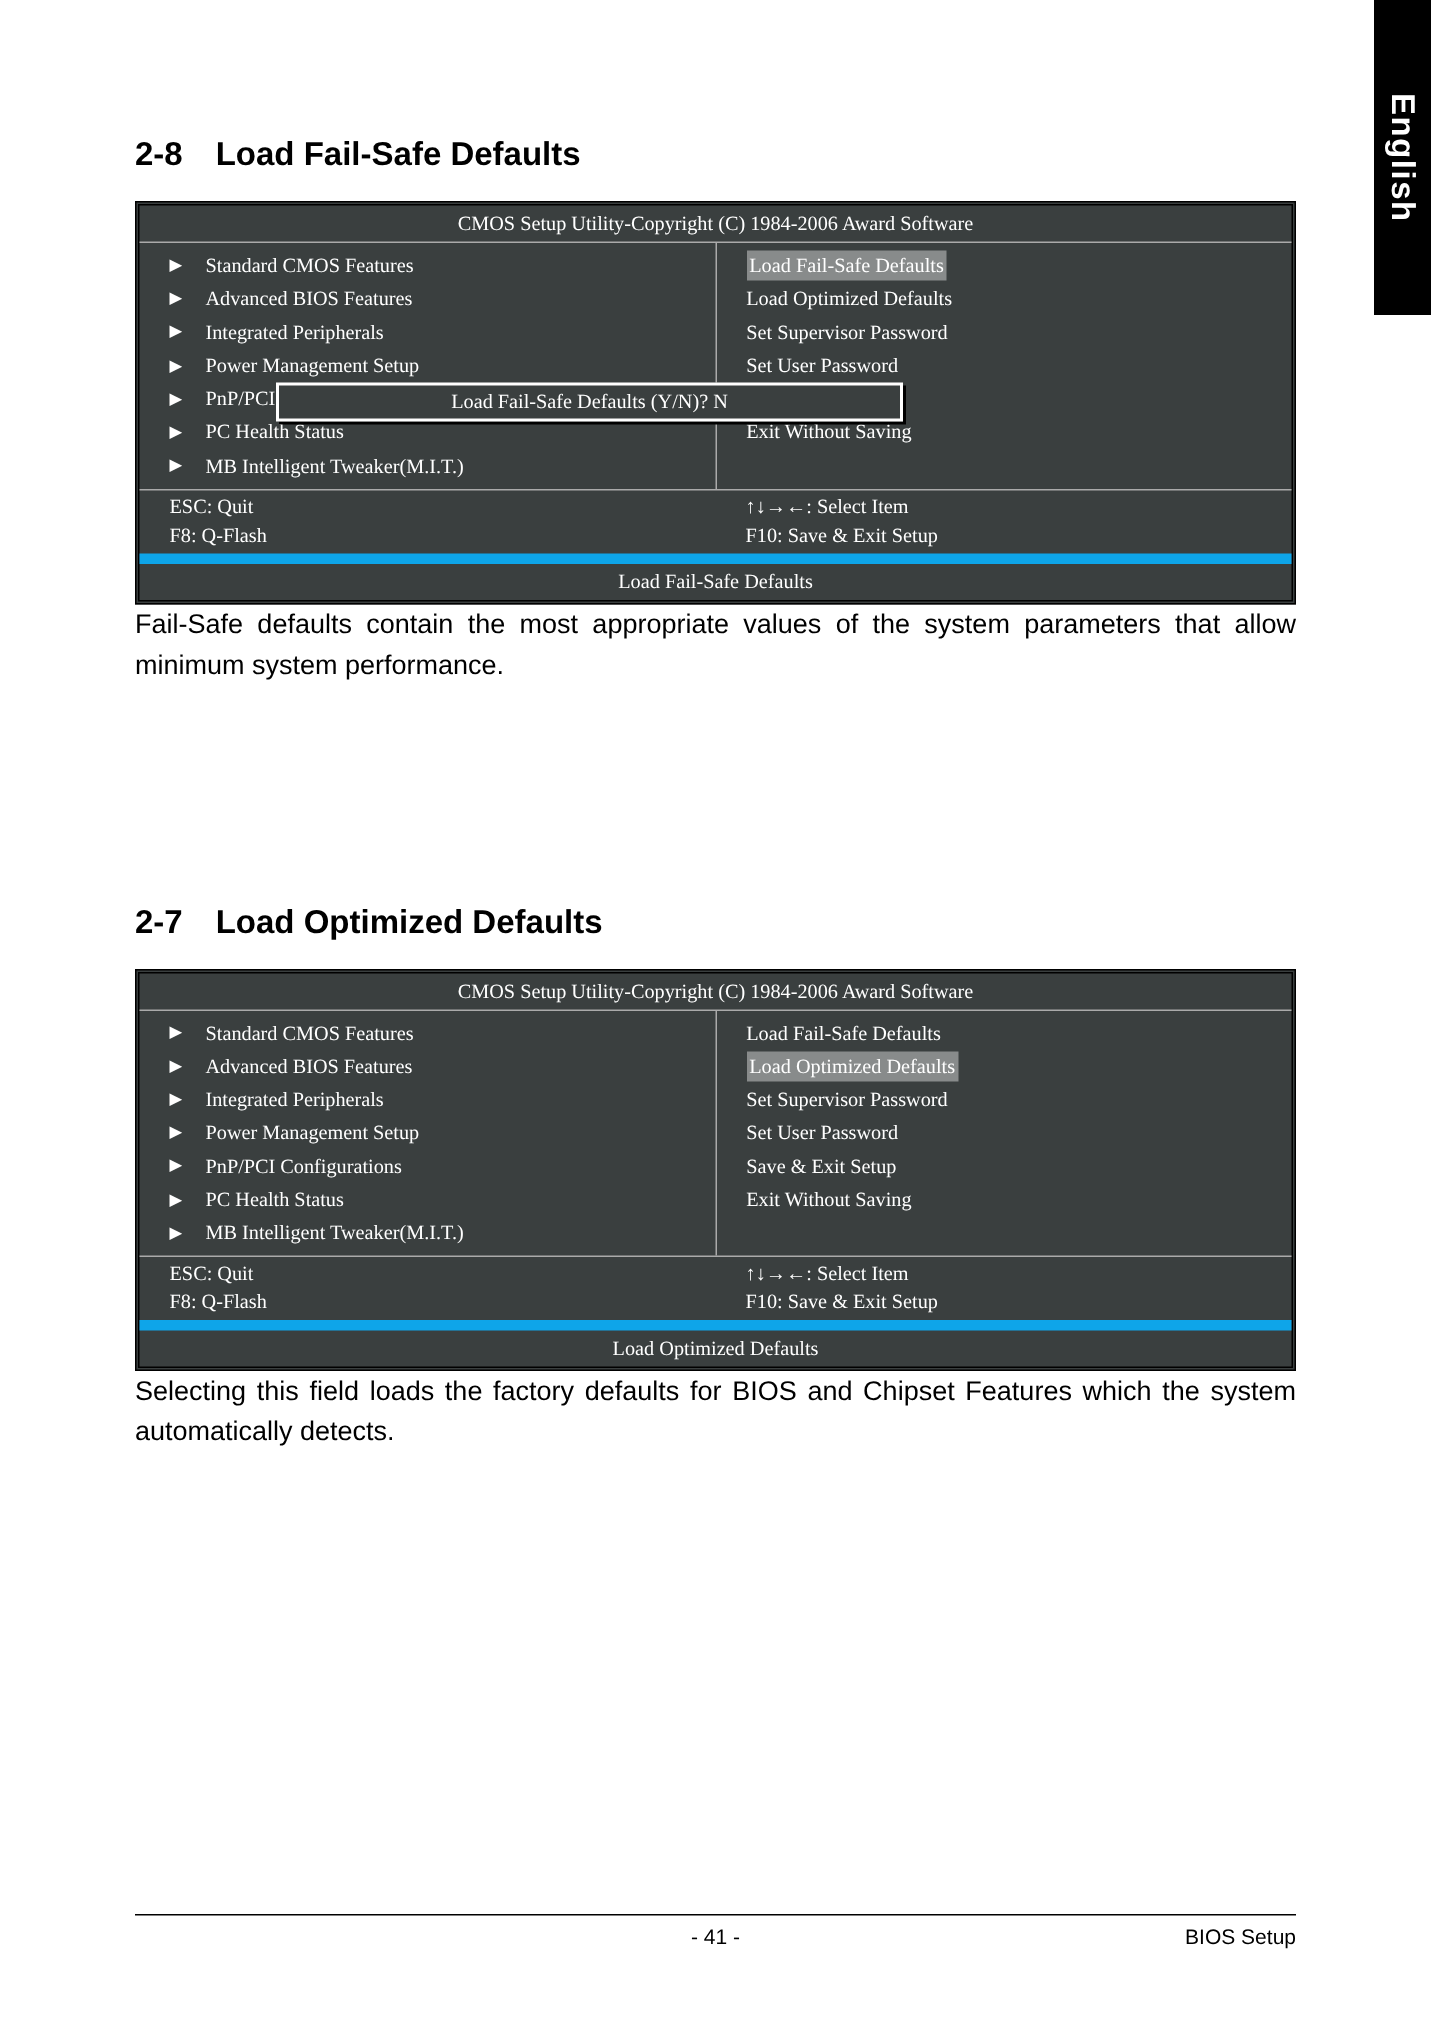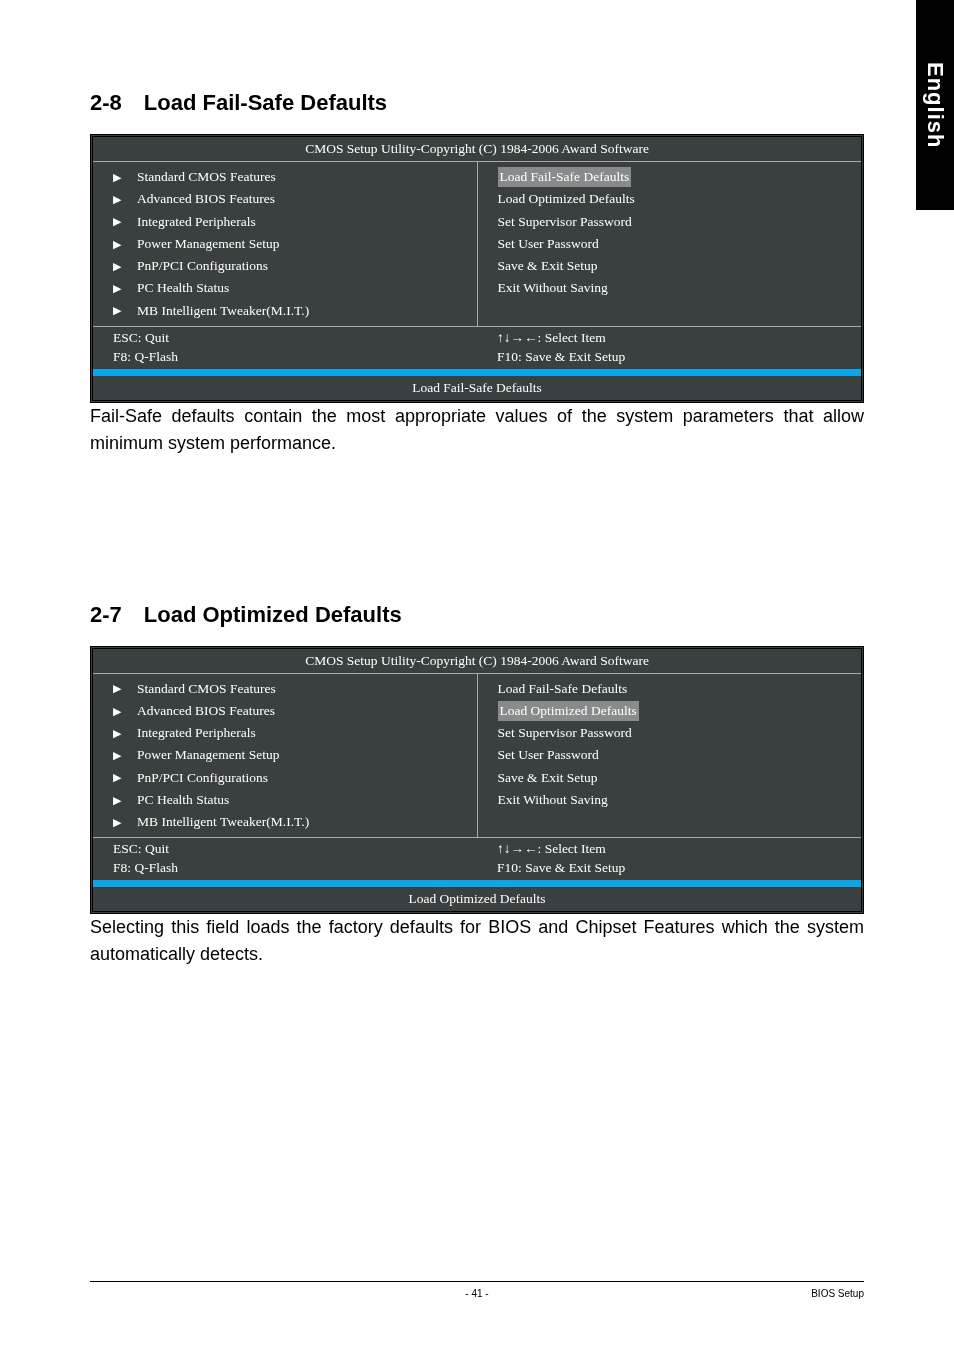--- a/index.html
+++ b/index.html
@@ -122,21 +122,21 @@
     }
     .page-footer {
       position: absolute;
       bottom: 55px;
       left: 90px;
       right: 90px;
       border-top: 1px solid #000;
       padding-top: 6px;
       display: flex;
       justify-content: space-between;
-      font-size: 10px;
+      font-size: 14px;
     }
     .page-num {
       position: absolute;
       left: 50%;
       transform: translateX(-50%);
     }
   </style>
 </head>
 <body>
 
@@ -196,20 +196,23 @@
           </div>
         <div class="menu-item">
             <span>Set User Password</span>
           </div>
         <div class="menu-item">
             <span>Save &amp; Exit Setup</span>
           </div>
         <div class="menu-item">
             <span>Exit Without Saving</span>
           </div>
+      </div>
+      <div class="dialog-box">
+        <span>Load Fail-Safe Defaults (Y/N)? N</span>
       </div>
     </div>
     <div class="bios-footer">
       <div class="bios-footer-col">
         <div>ESC: Quit</div>
         <div>F8: Q-Flash</div>
       </div>
       <div class="bios-footer-col">
         <div>↑↓→←: Select Item</div>
         <div>F10: Save &amp; Exit Setup</div>

